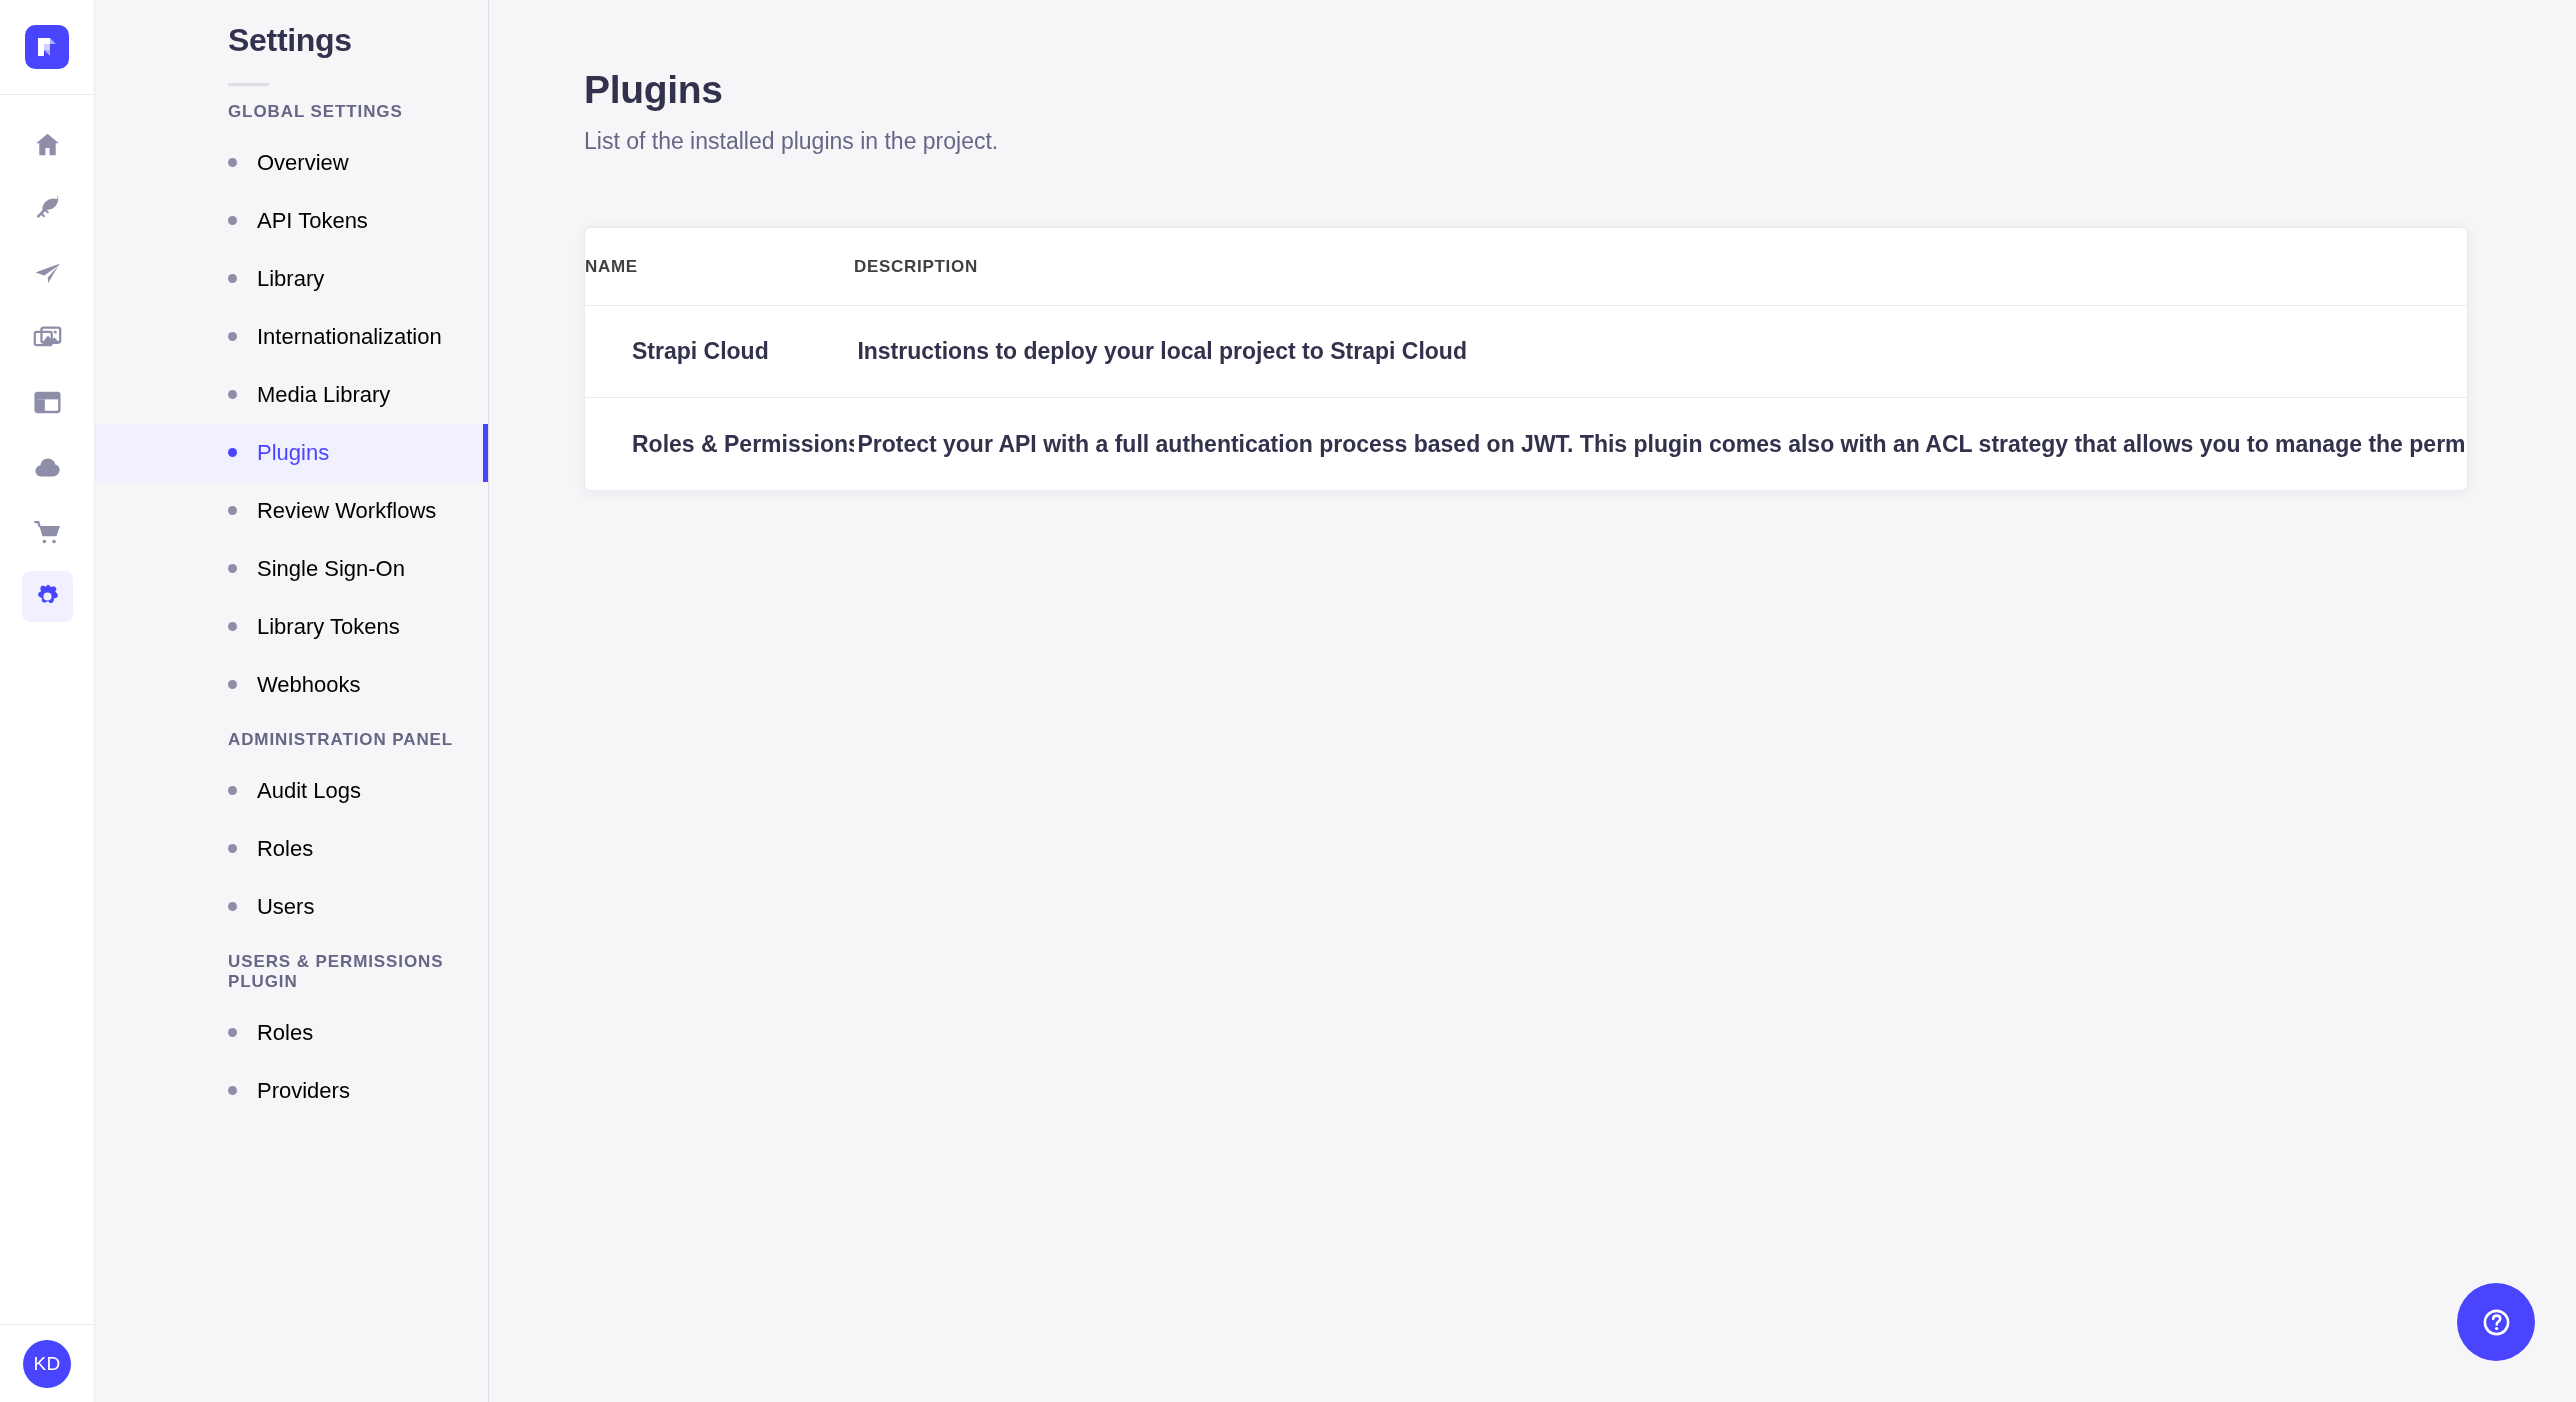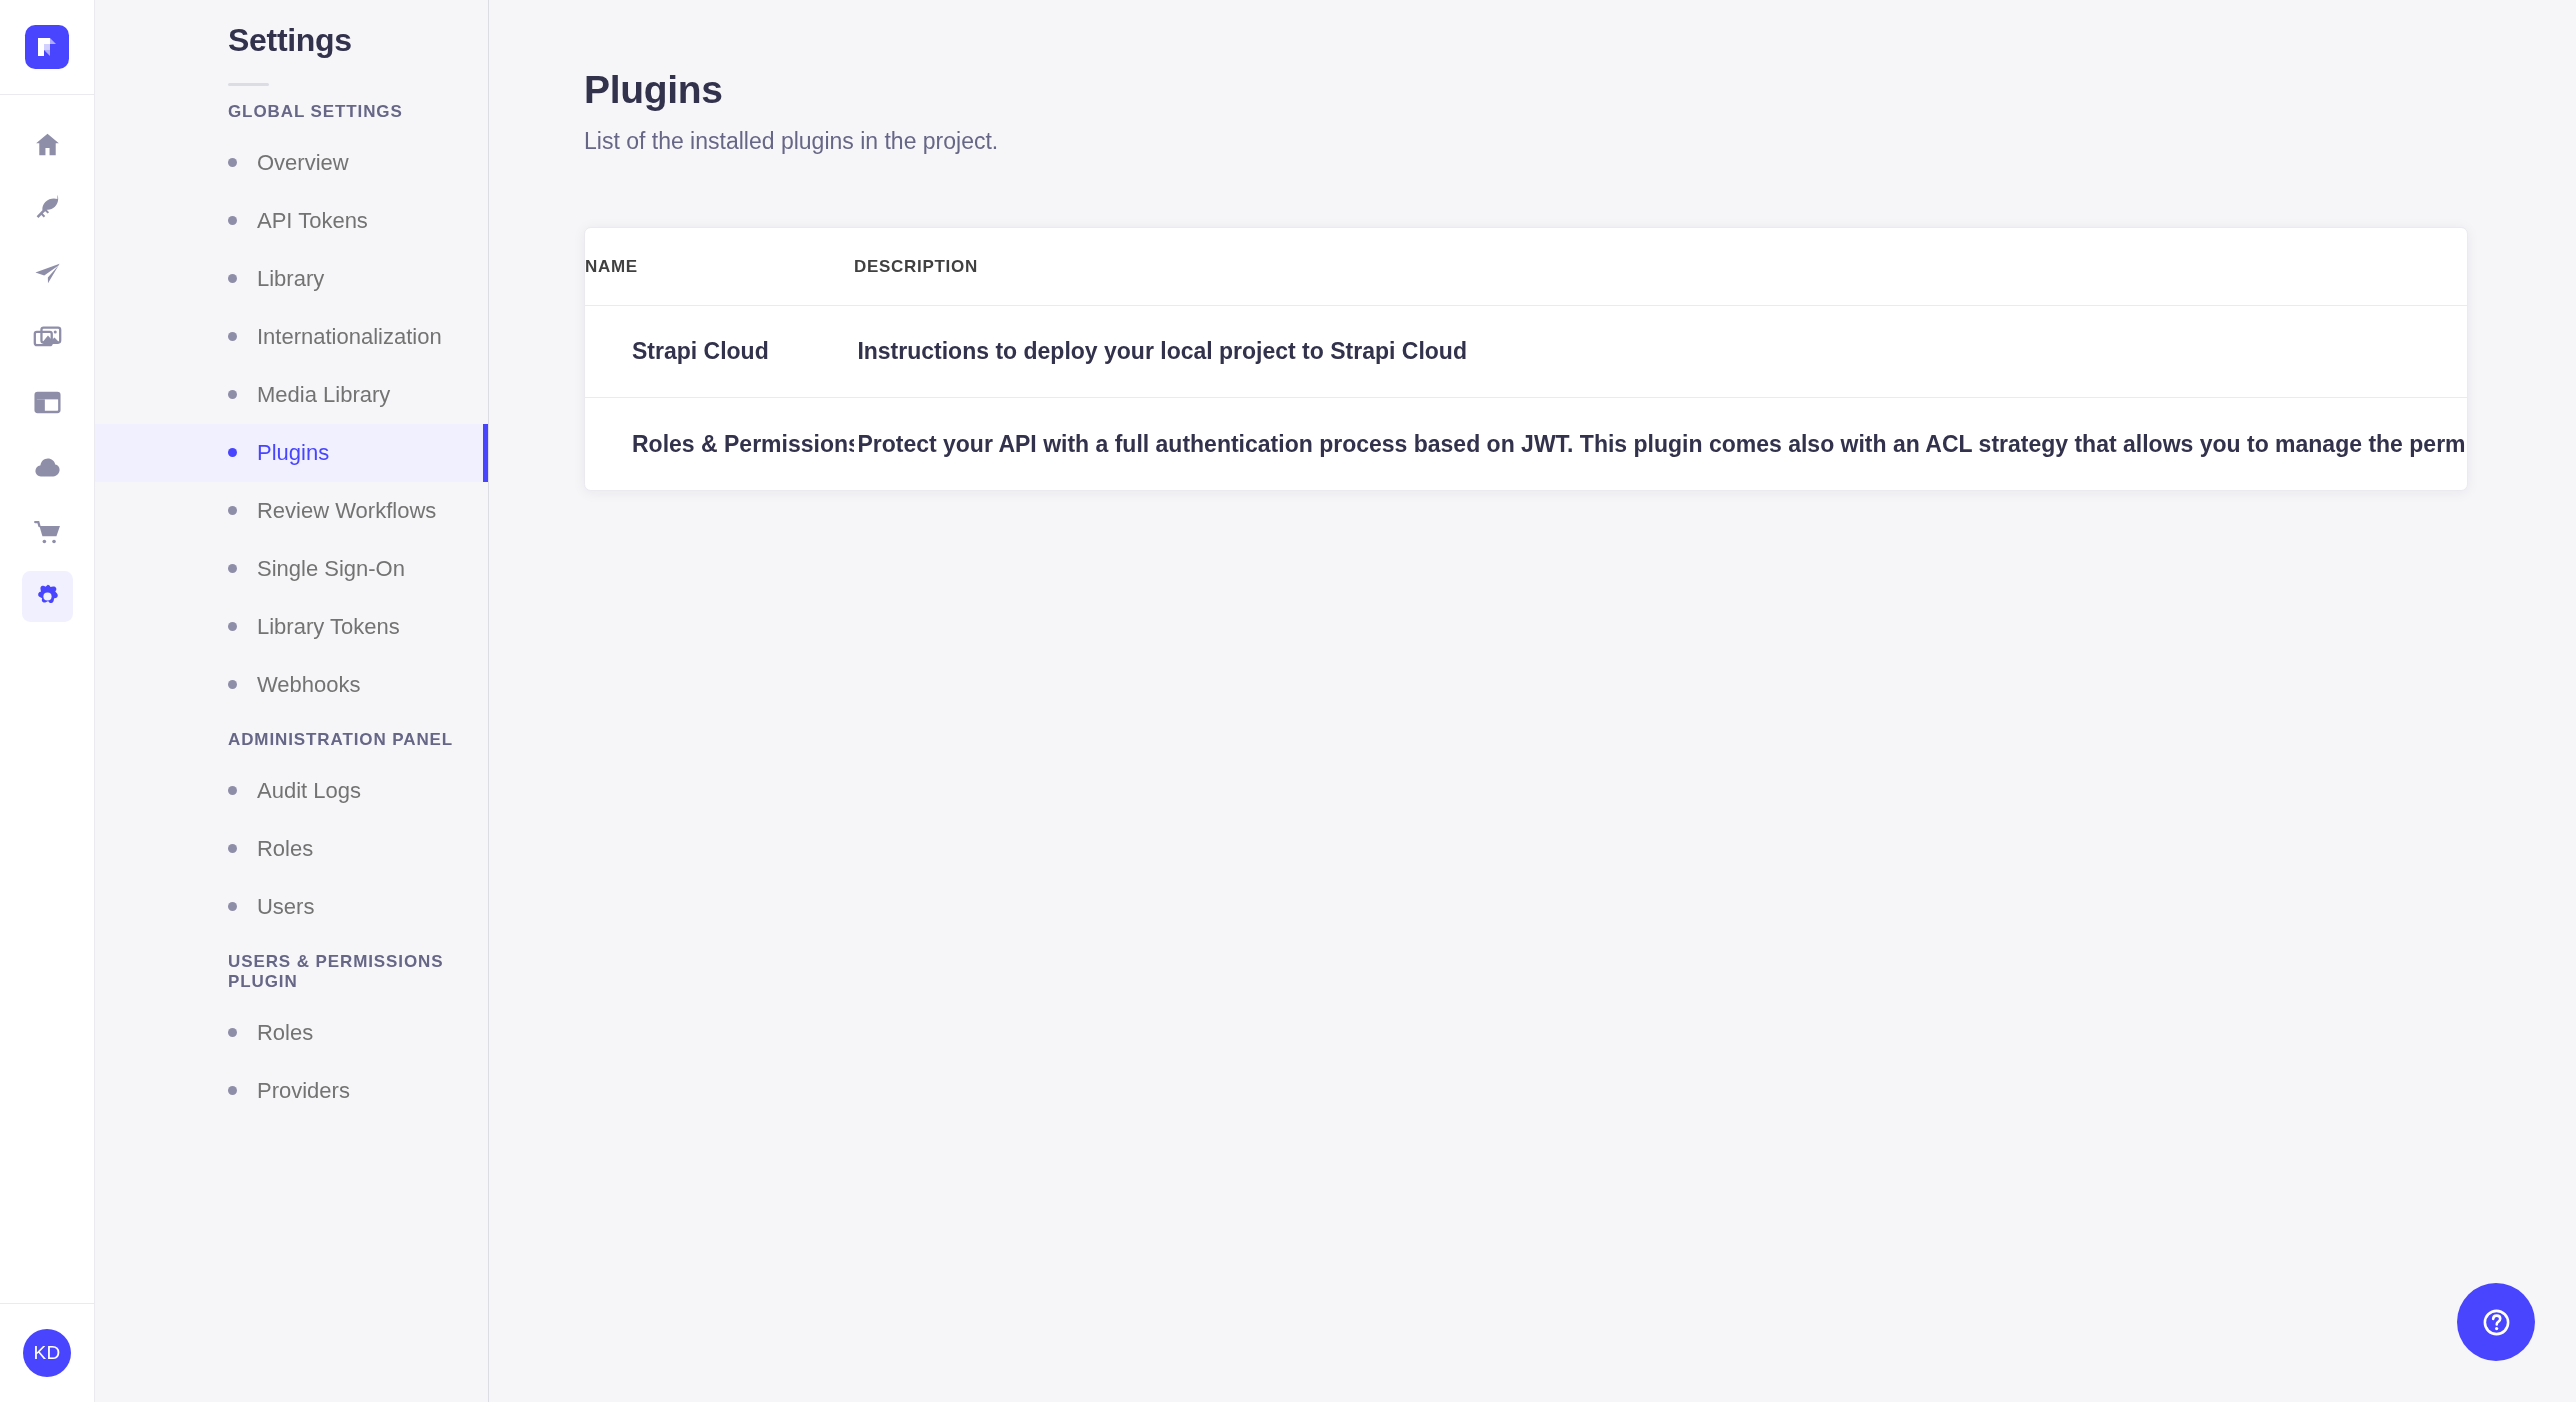--- a/index.html
+++ b/index.html
@@ -68,21 +68,21 @@
     cursor: pointer;
   }
   .rail-item.active { background: #f0f0ff; }
   .rail-item svg { display: block; }
 
   .rail-bottom {
     position: absolute;
     bottom: 0;
     left: 0;
     width: 100%;
-    height: 99px;
+    height: 78px;
     border-top: 1.7px solid #eaeaef;
     display: flex;
     align-items: center;
     justify-content: center;
   }
 
   .avatar {
     width: 48px;
     height: 48px;
     border-radius: 50%;
@@ -151,21 +151,21 @@
   .nav-bullet {
     width: 9.4px;
     height: 9.4px;
     border-radius: 50%;
     background: #8e8ea9;
     margin-right: 19.6px;
     flex: 0 0 9.4px;
   }
   .nav-label {
     font-size: 22px;
-    color: #737373;
+    color: #000000;
     white-space: nowrap;
   }
 
   .nav-item.active {
     background: #f0f0ff;
   }
   .nav-item.active::after {
     content: "";
     position: absolute;
     right: 0;

